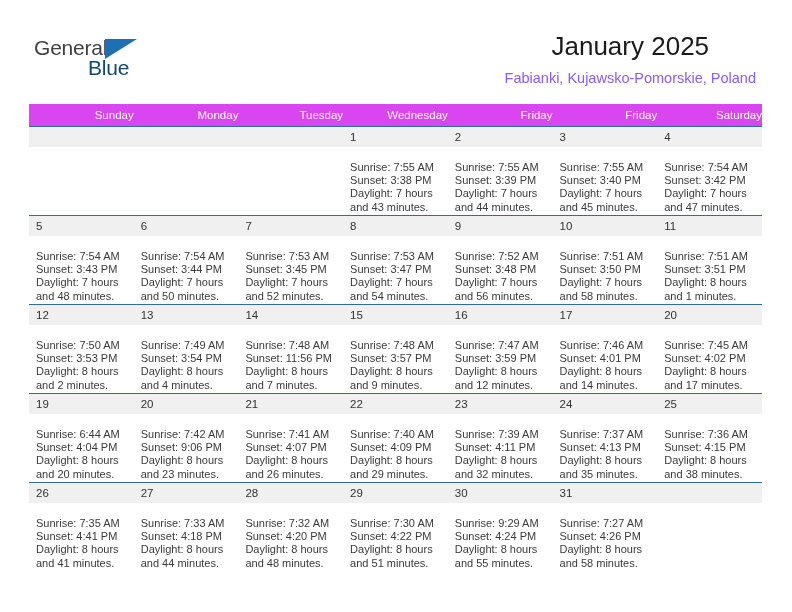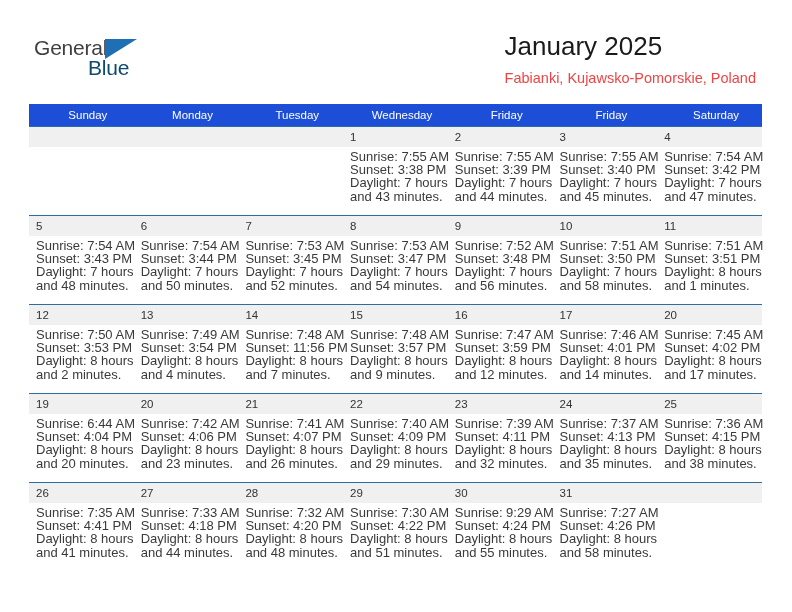--- a/index.html
+++ b/index.html
@@ -56,51 +56,51 @@
     top: 20px;
     font-size: 21px;
     color: #0c4a6e;
     letter-spacing: -0.2px;
   }
 
   .title-block {
     position: absolute;
     right: 36px;
     top: 30px;
-    text-align: left;
+    text-align: center;
   }
   .cal-title {
     font-size: 26px;
     color: #1a1a1a;
     line-height: 32px;
     white-space: nowrap;
   }
   .cal-subtitle {
     font-size: 14.5px;
-    color: #ef4444;
+    color: #8b5cf6;
     line-height: 20px;
     margin-top: 6px;
     white-space: nowrap;
   }
 
   
   .calendar {
     position: absolute;
     left: 29px;
     top: 104px;
     width: 733px;
     border-collapse: collapse;
     table-layout: fixed;
   }
   .calendar th {
-    background: #1d4ed8;
+    background: #d946ef;
     color: #ffffff;
     font-size: 11.5px;
     font-weight: normal;
-    text-align: center;
+    text-align: right;
     padding: 5px 0 5px 13px;
     height: 21px;
     border: none;
   }
   .calendar td {
     width: 104.7px;
     height: 89px;
     vertical-align: top;
     padding: 0;
     border: none;
@@ -113,22 +113,22 @@
     font-size: 11.5px;
     color: #333333;
     padding: 4px 0 4px 7px;
     height: 20px;
     line-height: 12px;
   }
   .daynum.empty {
     color: transparent;
   }
   .details {
-    padding: 3px 6px 0 7px;
-    font-size: 13px;
+    padding: 14px 6px 0 7px;
+    font-size: 11px;
     line-height: 13.2px;
     color: #3a3a3a;
   }
   .details div { white-space: nowrap; }
 </style>
 </head>
 <body>
 
 <div id="page">
 
@@ -344,21 +344,21 @@
               <div>Sunrise: 6:44 AM</div>
               <div>Sunset: 4:04 PM</div>
               <div>Daylight: 8 hours</div>
               <div>and 20 minutes.</div>
             </div>
           </td>
           <td>
             <span class="daynum">20</span>
             <div class="details">
               <div>Sunrise: 7:42 AM</div>
-              <div>Sunset: 4:06 PM</div>
+              <div>Sunset: 9:06 PM</div>
               <div>Daylight: 8 hours</div>
               <div>and 23 minutes.</div>
             </div>
           </td>
           <td>
             <span class="daynum">21</span>
             <div class="details">
               <div>Sunrise: 7:41 AM</div>
               <div>Sunset: 4:07 PM</div>
               <div>Daylight: 8 hours</div>

